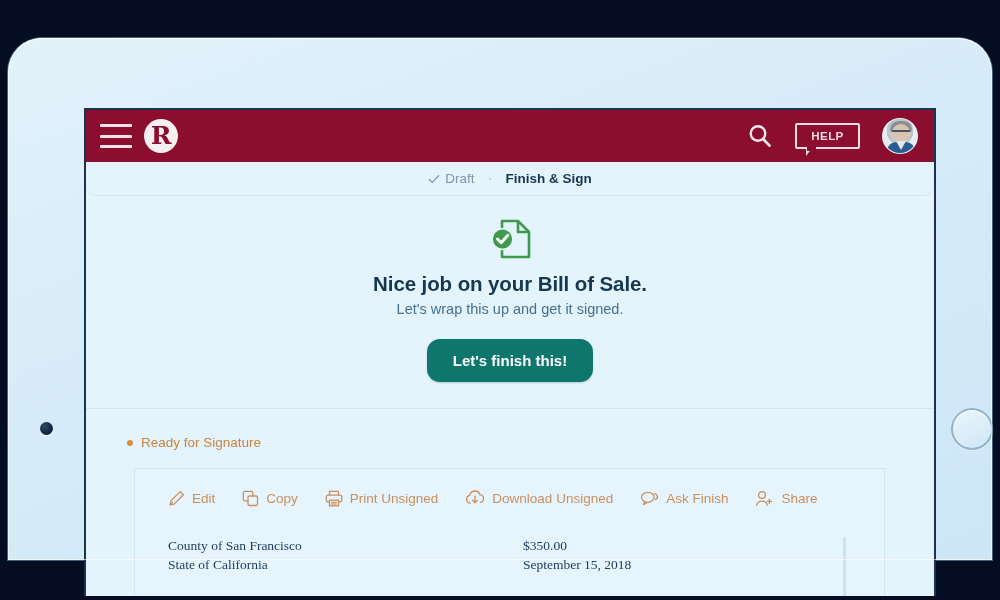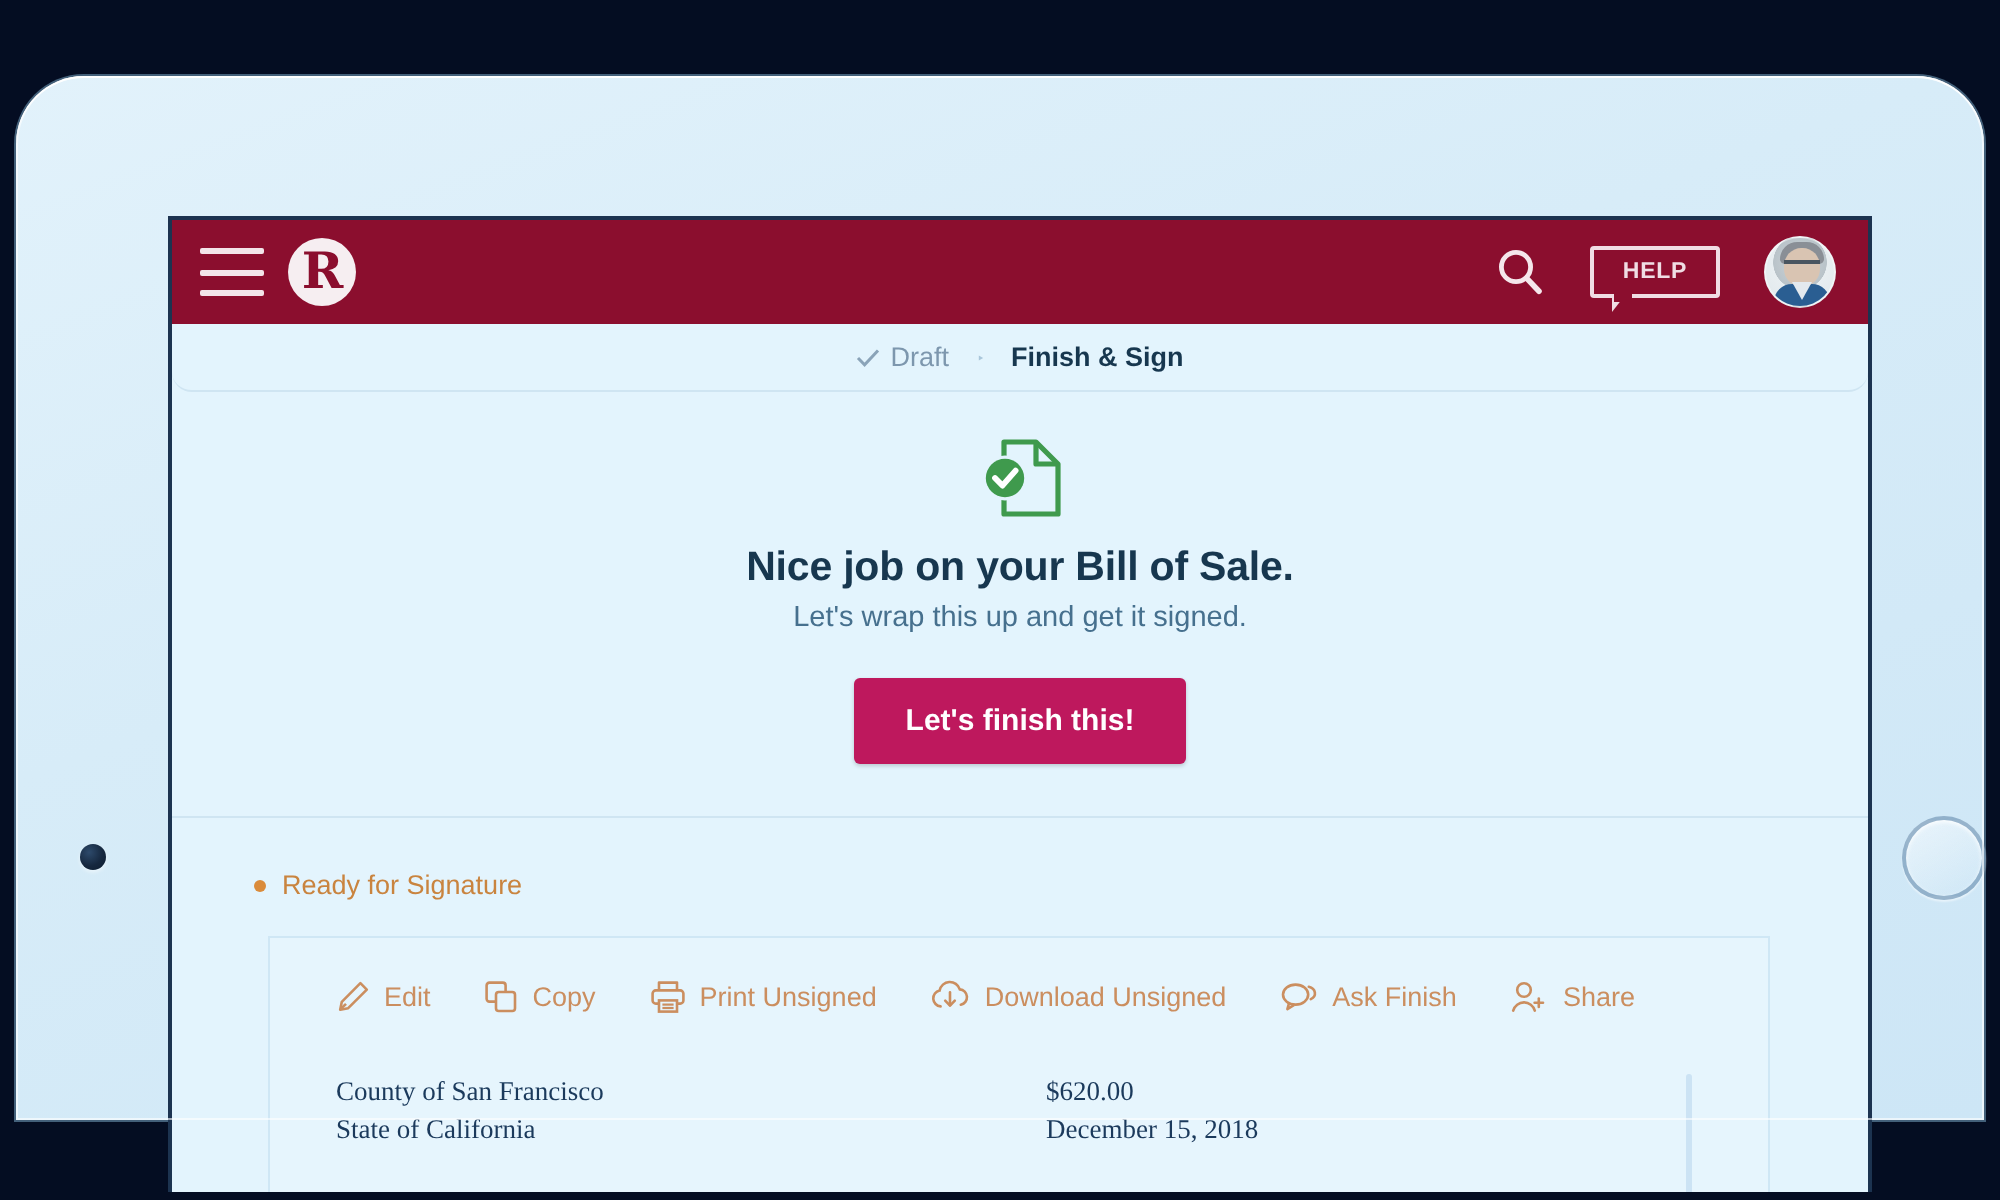--- a/index.html
+++ b/index.html
@@ -230,24 +230,24 @@
     letter-spacing: -.1px;
   }
   #hero-subtitle {
     font-size: 14.5px;
     color: #46708e;
     margin-top: 5px;
   }
   #finish-button {
     margin-top: 22px;
     display: inline-block;
-    background: #be185d;
+    background: #0f766e;
     color: #ffffff;
     border: none;
-    border-radius: 3px;
+    border-radius: 13px;
     padding: 13px 26px;
     font-size: 15px;
     font-weight: bold;
     font-family: "Liberation Sans", sans-serif;
     cursor: pointer;
     box-shadow: 0 1px 2px rgba(0,0,0,.18);
   }
 
   
   #doc-section { padding: 19px 0 0 41px; }
@@ -460,22 +460,22 @@
           </div>
 
         </div>
 
         <div id="doc-body">
           <div id="doc-body-left">
             <div>County of San Francisco</div>
             <div>State of California</div>
           </div>
           <div id="doc-body-right">
-            <div>$620.00</div>
-            <div>December 15, 2018</div>
+            <div>$350.00</div>
+            <div>September 15, 2018</div>
           </div>
         </div>
 
         <div id="doc-scrollbar"></div>
 
       </div>
     </div>
 
   </div>
 </div>

